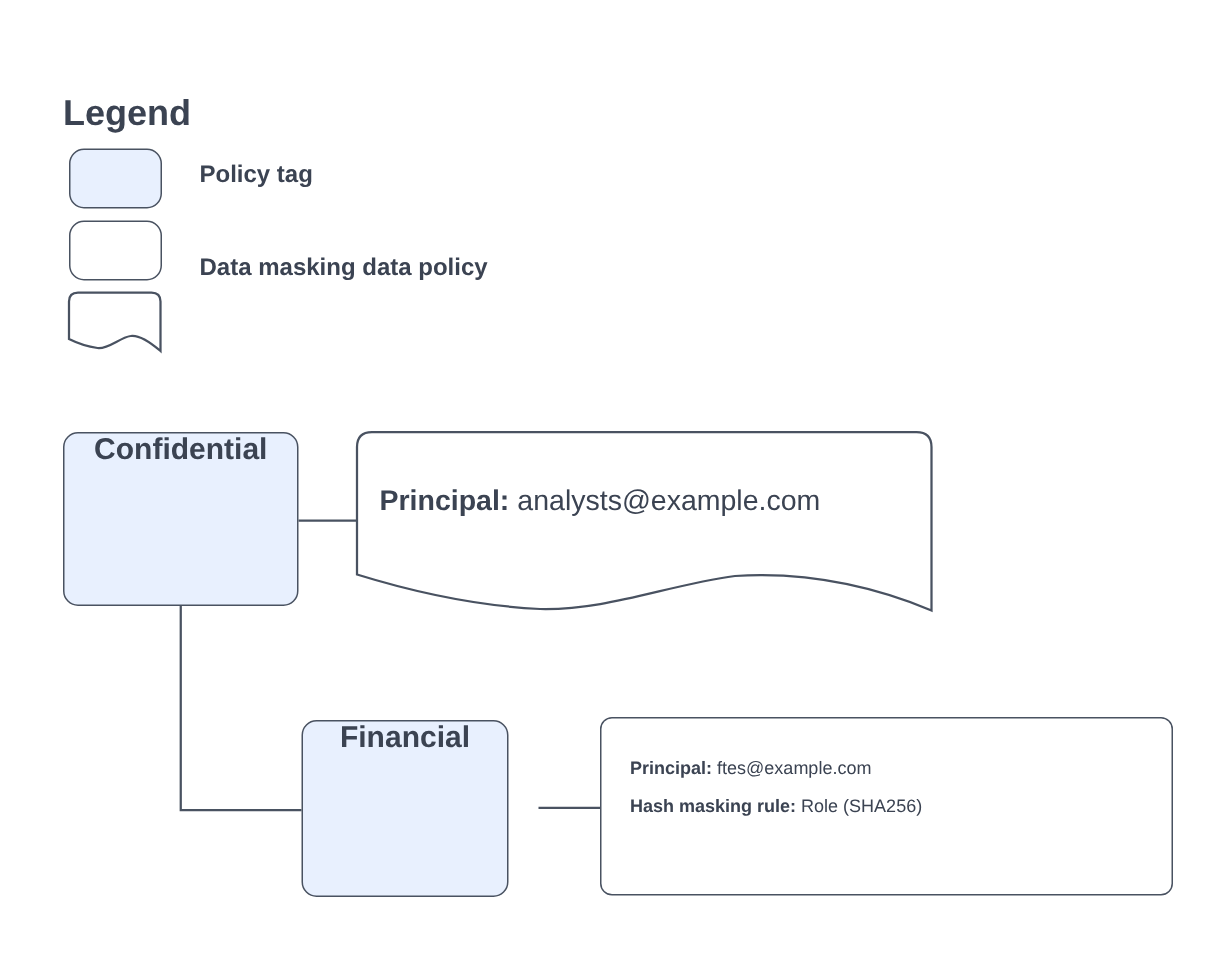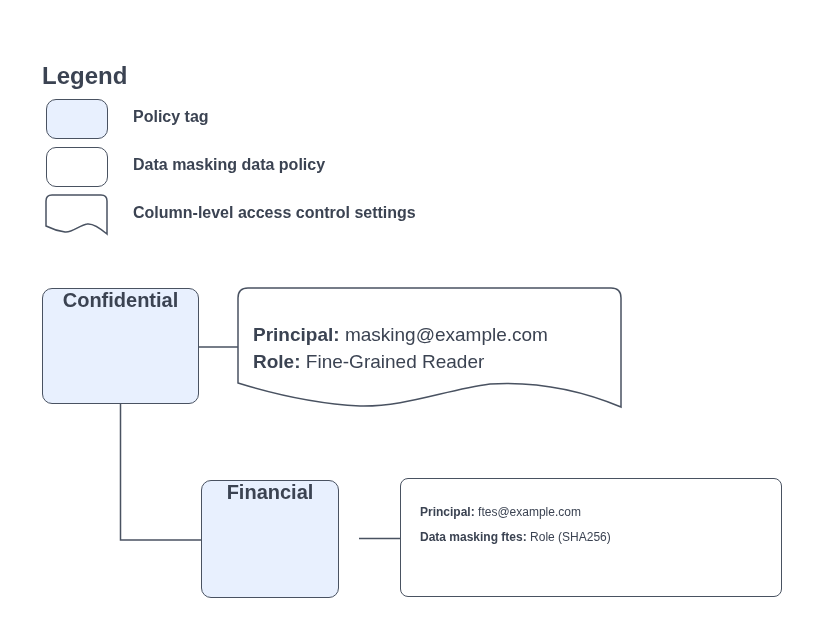--- a/index.html
+++ b/index.html
@@ -45,21 +45,21 @@
   .swatch-white { top: 147px; background: #ffffff; }
   .legend-label {
     position: absolute;
     left: 133px;
     font-size: 16px;
     font-weight: 700;
     line-height: 28px;
     white-space: nowrap;
   }
   .legend-label.l1 { top: 103px; }
-  .legend-label.l2 { top: 151px; }
+  .legend-label.l2 { top: 165px; }
   .legend-label.l3 { top: 199px; }
   .policy-tag {
     position: absolute;
     background: #e8f0fe;
     border: 1.5px solid #495261;
     border-radius: 10px;
     box-sizing: border-box;
     display: flex;
     justify-content: center;
     font-size: 20px;
@@ -125,42 +125,38 @@
              L 238 298 Q 238 288 248 288 Z"></path>
   </svg>
 
   <div class="legend-title">Legend</div>
 
   <div class="swatch swatch-blue"></div>
   <div class="swatch swatch-white"></div>
 
   <div class="legend-label l1">Policy tag</div>
   <div class="legend-label l2">Data masking data policy</div>
-  <div class="legend-label l3">Column-level access control settings</div>
 
   <div class="policy-tag tag-confidential">
     <span>Confidential</span>
   </div>
 
   <div class="policy-tag tag-financial">
     <span>Financial</span>
   </div>
 
   <div class="text-block doc-text">
     <div>
-      <span class="field-label">Principal:</span><span class="field-value">masking@example.com</span>
-    </div>
-    <div>
-      <span class="field-label">Role:</span><span class="field-value">Fine-Grained Reader</span>
+      <span class="field-label">Principal:</span><span class="field-value">analysts@example.com</span>
     </div>
   </div>
 
   <div class="policy-box"></div>
   <div class="text-block policy-text">
     <div>
       <span class="field-label">Principal:</span><span class="field-value">ftes@example.com</span>
     </div>
     <div>
-      <span class="field-label">Data masking ftes:</span><span class="field-value">Role (SHA256)</span>
+      <span class="field-label">Hash masking rule:</span><span class="field-value">Role (SHA256)</span>
     </div>
   </div>
 
 </div>
 
 </body></html>

